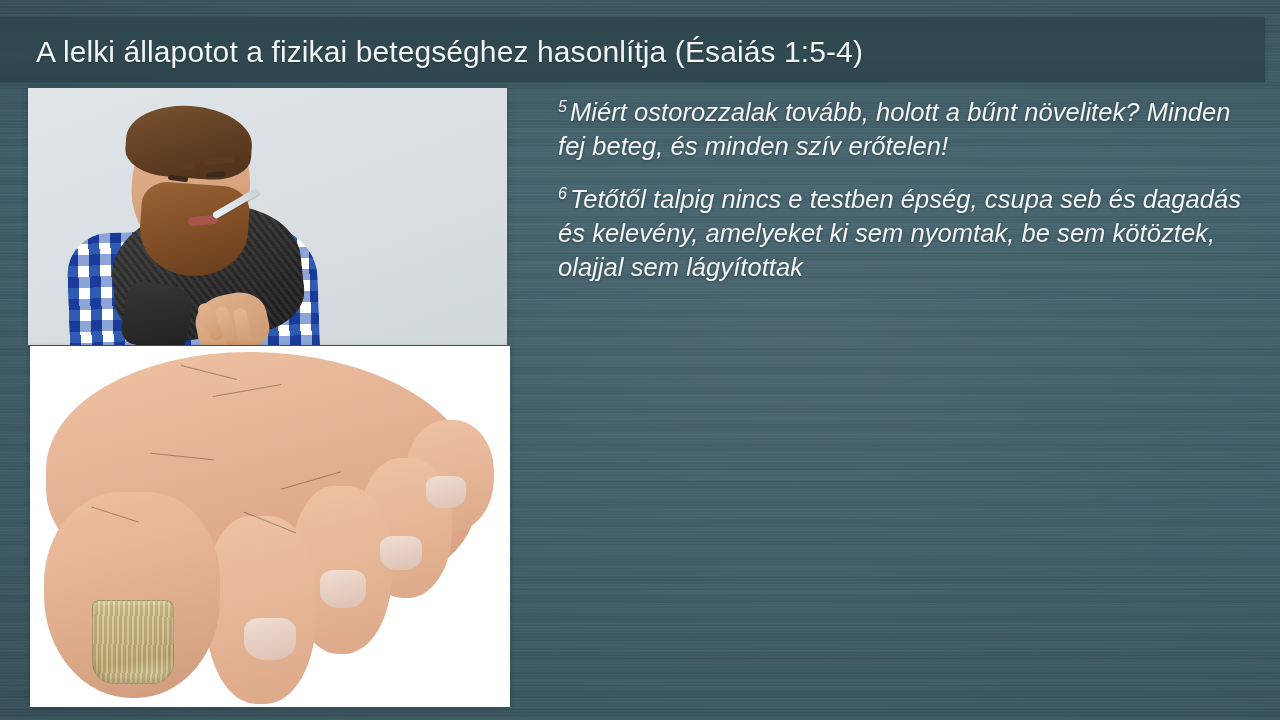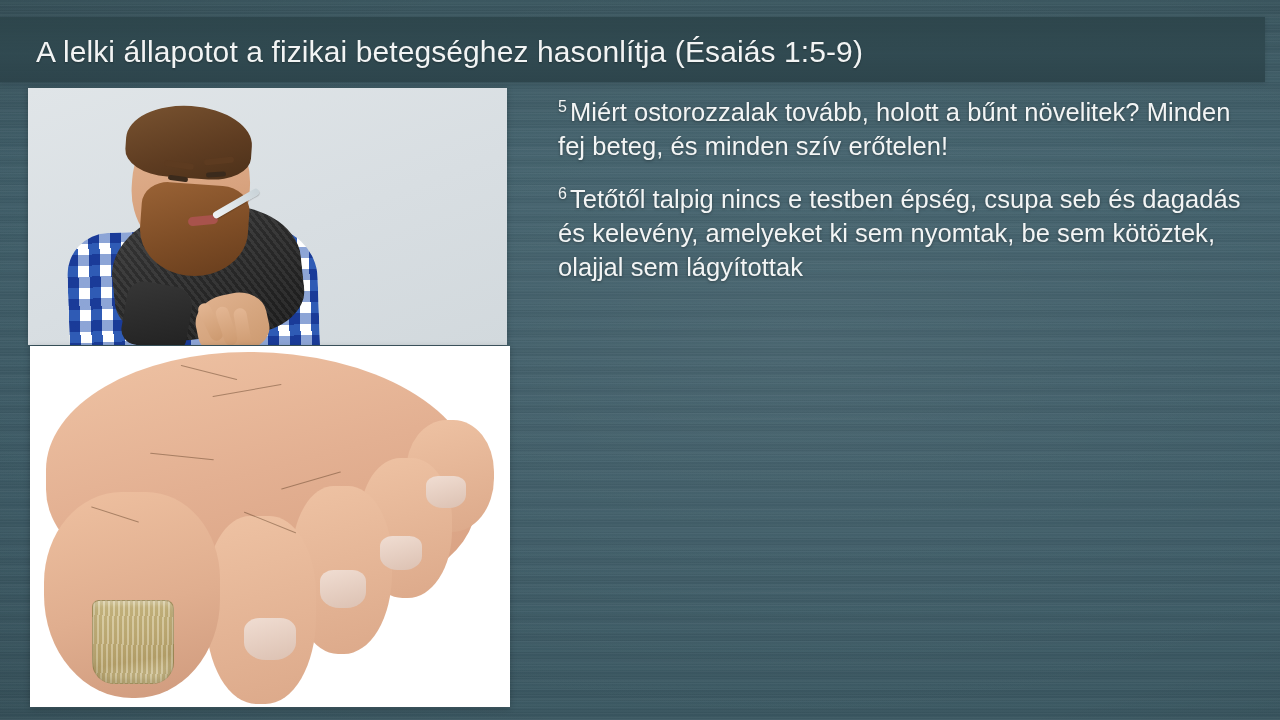--- a/index.html
+++ b/index.html
@@ -149,33 +149,33 @@
   .ft-hair{position:absolute;height:1px;background:rgba(90,60,35,.45);border-radius:1px;}
 
   
   #verse-block{
     position:absolute;left:558px;top:96px;width:700px;
     color:#f3f5f5;
     font-family:"Liberation Sans", sans-serif;
     font-weight:300;
     text-shadow:0 1px 3px rgba(0,0,0,.35);
   }
-  .verse{font-size:25.5px;line-height:1.32;margin:0 0 20px 0;letter-spacing:.05px;}
+  .verse{font-size:25.5px;line-height:1.32;margin:0 0 20px 0;letter-spacing:.05px;font-style:italic;}
   .verse:last-child{margin-bottom:6px;}
   .vnum{font-size:16px;vertical-align:super;line-height:0;padding-right:3px;font-weight:400;}
 </style>
 </head>
 <body>
 
 <div id="slide">
 
   <div id="grain"></div>
 
   <div id="title-bar">
-    <div id="title-text">A lelki állapotot a fizikai betegséghez hasonlítja (Ésaiás 1:5-9)</div>
+    <div id="title-text">A lelki állapotot a fizikai betegséghez hasonlítja (Ésaiás 1:5-4)</div>
   </div>
 
   <div class="photo" id="photo-sick-man">
     <div class="pm-bg"></div>
     <div class="pm-shirt"></div>
     <div class="pm-neck"></div>
     <div class="pm-scarf"></div>
     <div class="pm-scarf-tail"></div>
     <div class="pm-head"></div>
     <div class="pm-hair"></div>

